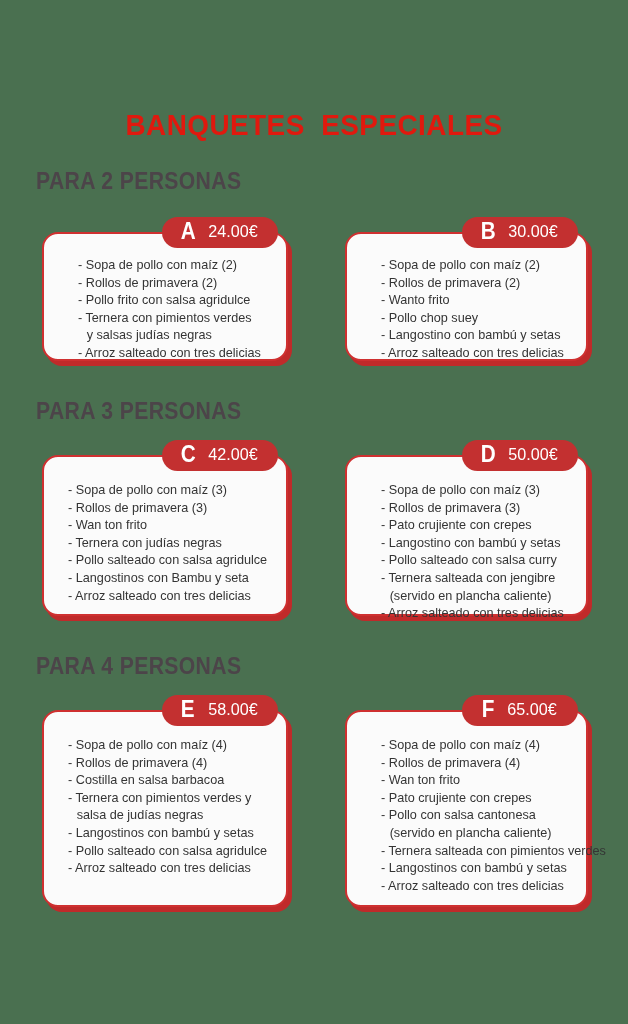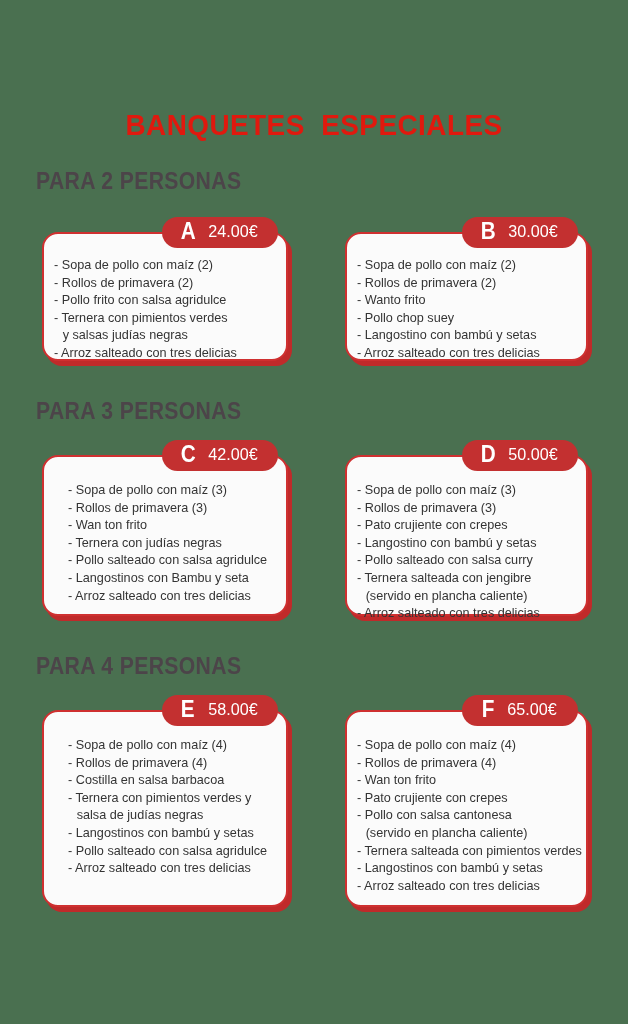--- a/index.html
+++ b/index.html
@@ -58,21 +58,21 @@
   
   .card {
     position: absolute;
     background: #fbfbfb;
     border: 2px solid #cf3030;
     border-radius: 16px;
     box-shadow: 4px 5px 0 0 #c02a2a;
   }
 
   .card-body {
-    padding: 22px 14px 14px 10px;
+    padding: 22px 14px 14px 34px;
   }
 
   .card-list {
     list-style: none;
   }
 
   .card-list li {
     color: #343434;
     font-size: 13.2px;
     line-height: 17.6px;

